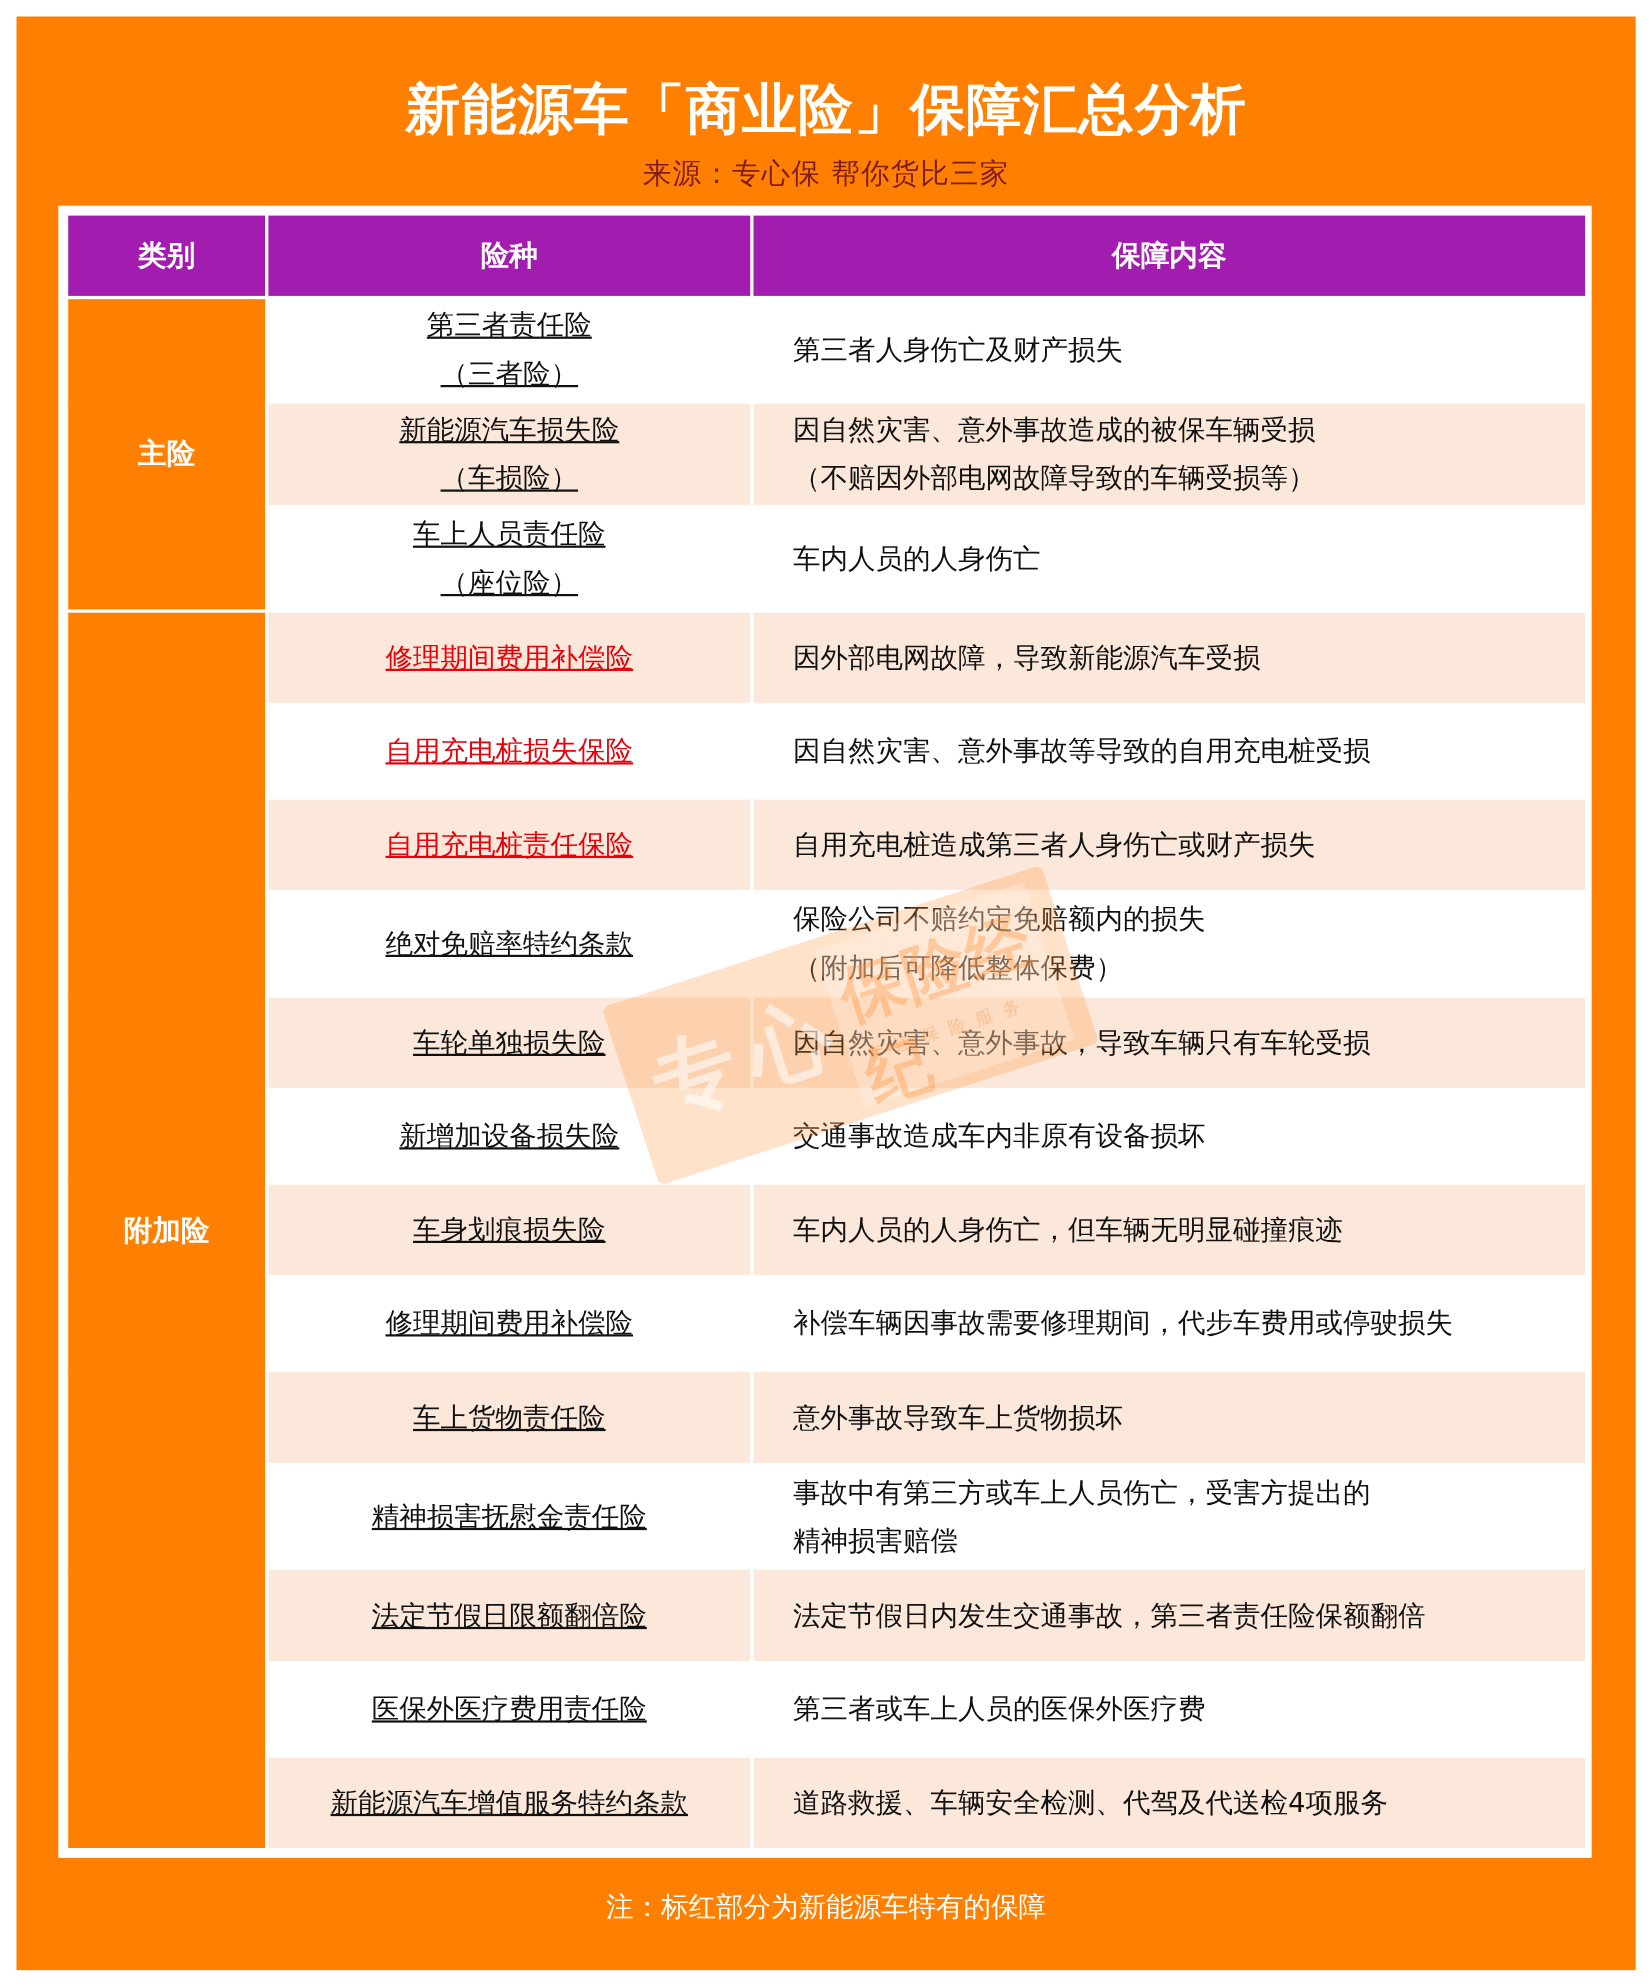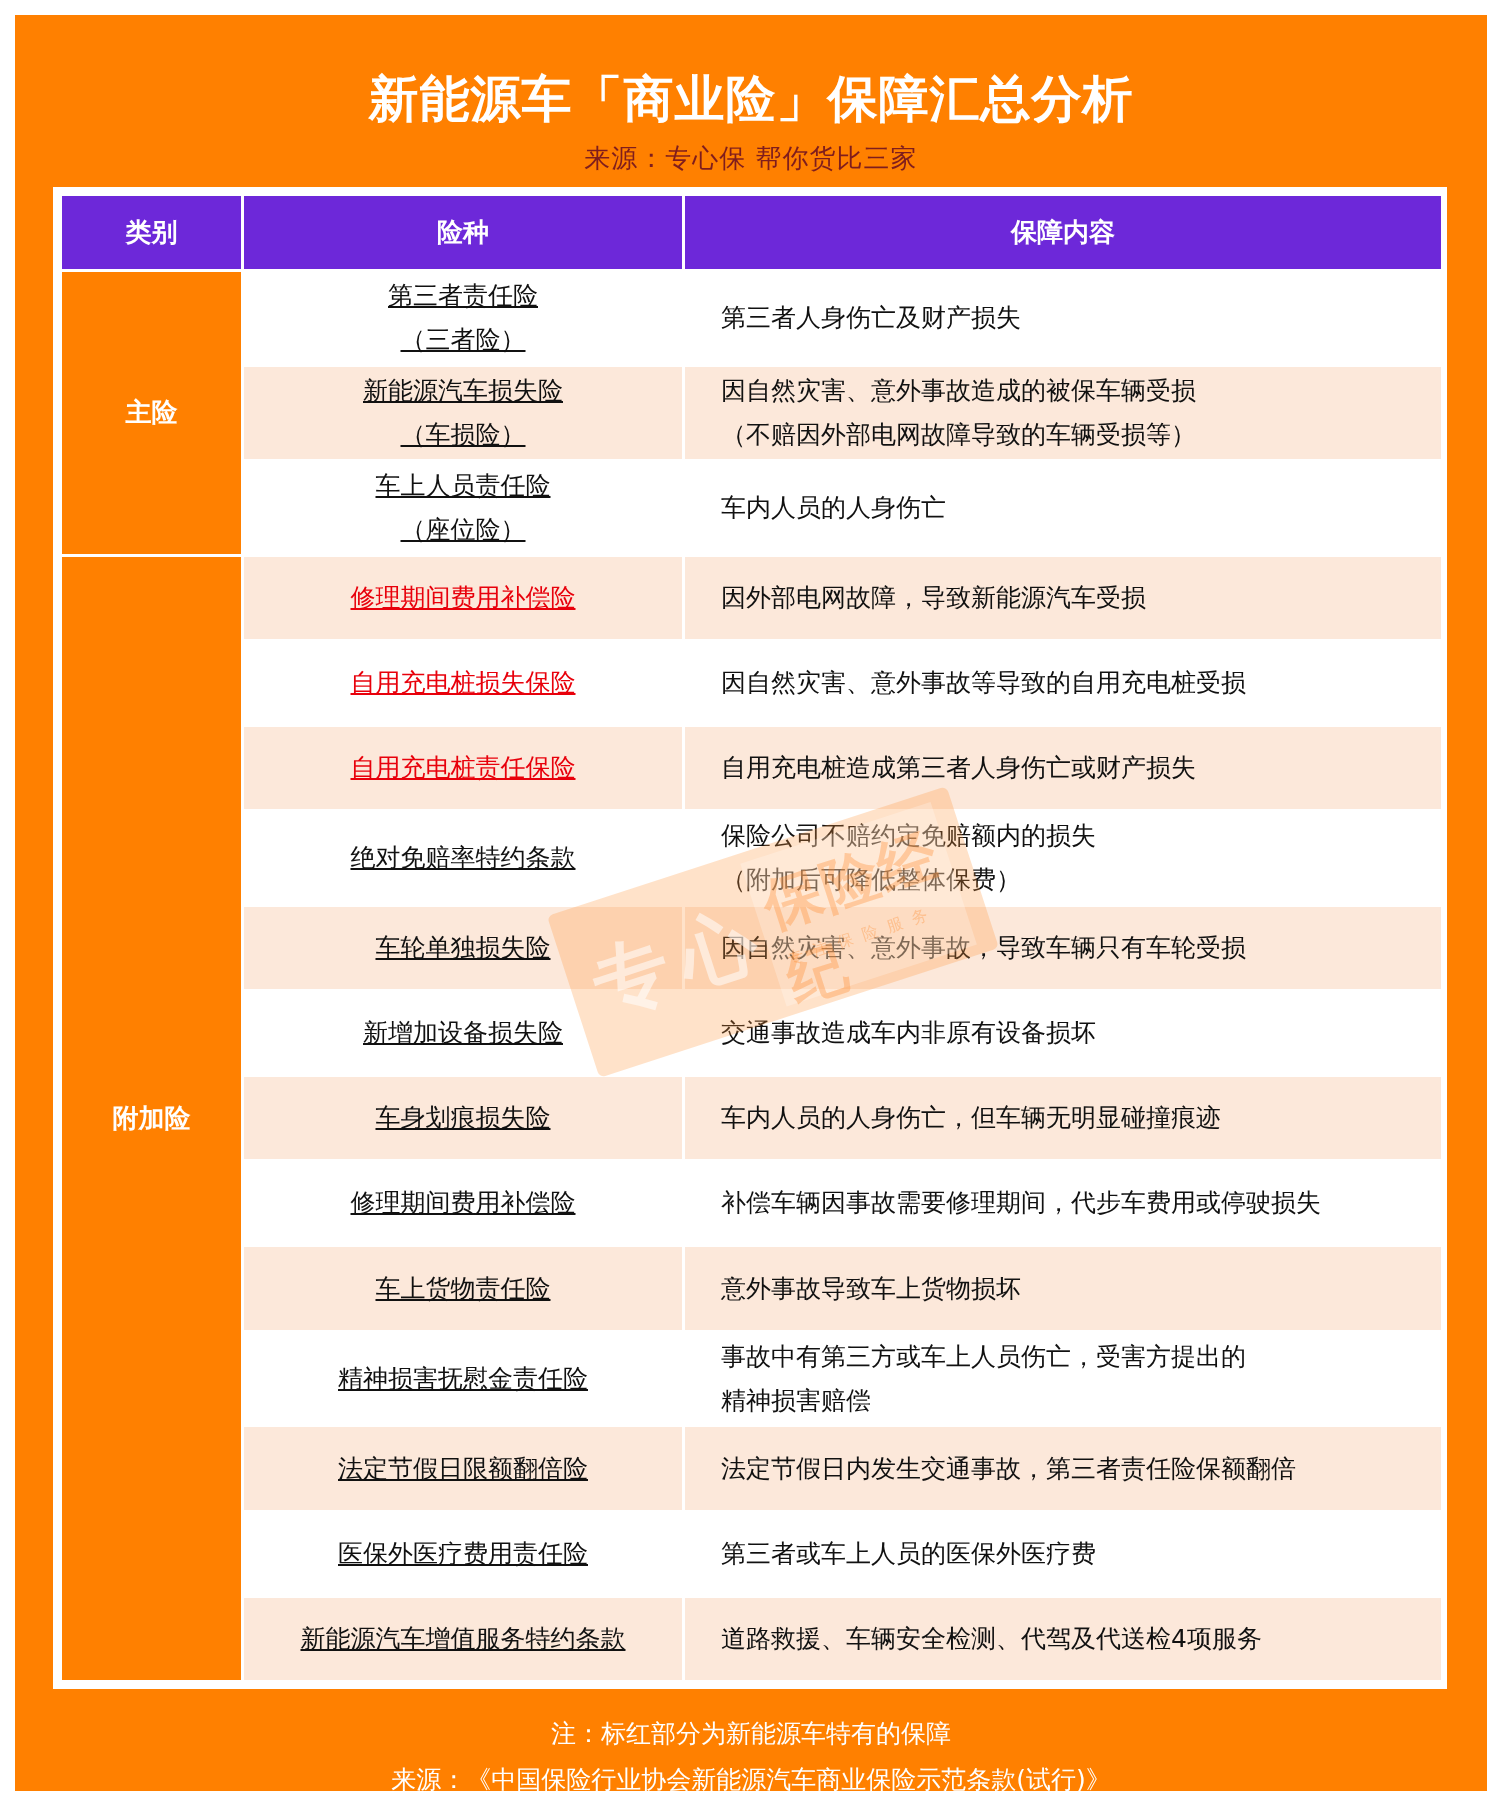--- a/index.html
+++ b/index.html
@@ -25,21 +25,21 @@
   }
   table {
     width: 1382px; height: 1490px; border-collapse: collapse; table-layout: fixed;
     position: relative; z-index: 1;
   }
   col.c1 { width: 182px; }
   col.c2 { width: 441px; }
   col.c3 { width: 759px; }
   th, td { border: 3px solid #ffffff; }
   th {
-    background: #6d28d9; color: #ffffff; font-size: 26px; font-weight: bold;
+    background: #a21caf; color: #ffffff; font-size: 26px; font-weight: bold;
     height: 76px; text-align: center; vertical-align: middle;
   }
   td.cat {
     background: #FF8000; color: #ffffff; font-size: 26px; font-weight: bold;
     text-align: center; vertical-align: middle;
   }
   td.name {
     text-align: center; vertical-align: middle; font-size: 25px; line-height: 44px; color: #111111; text-decoration: underline;
   }
   td.desc {
@@ -202,14 +202,13 @@
 
     <div class="watermark">
       <div class="wm-right"></div>
       <div class="wm-big">专心</div>
       <div class="wm-small">保险经纪</div>
       <div class="wm-tiny">专注保险服务</div>
     </div>
   </div>
 
   <div class="note">注：标红部分为新能源车特有的保障</div>
-  <div class="source">来源：《中国保险行业协会新能源汽车商业保险示范条款(试行)》</div>
 </div>
 
 </body></html>

